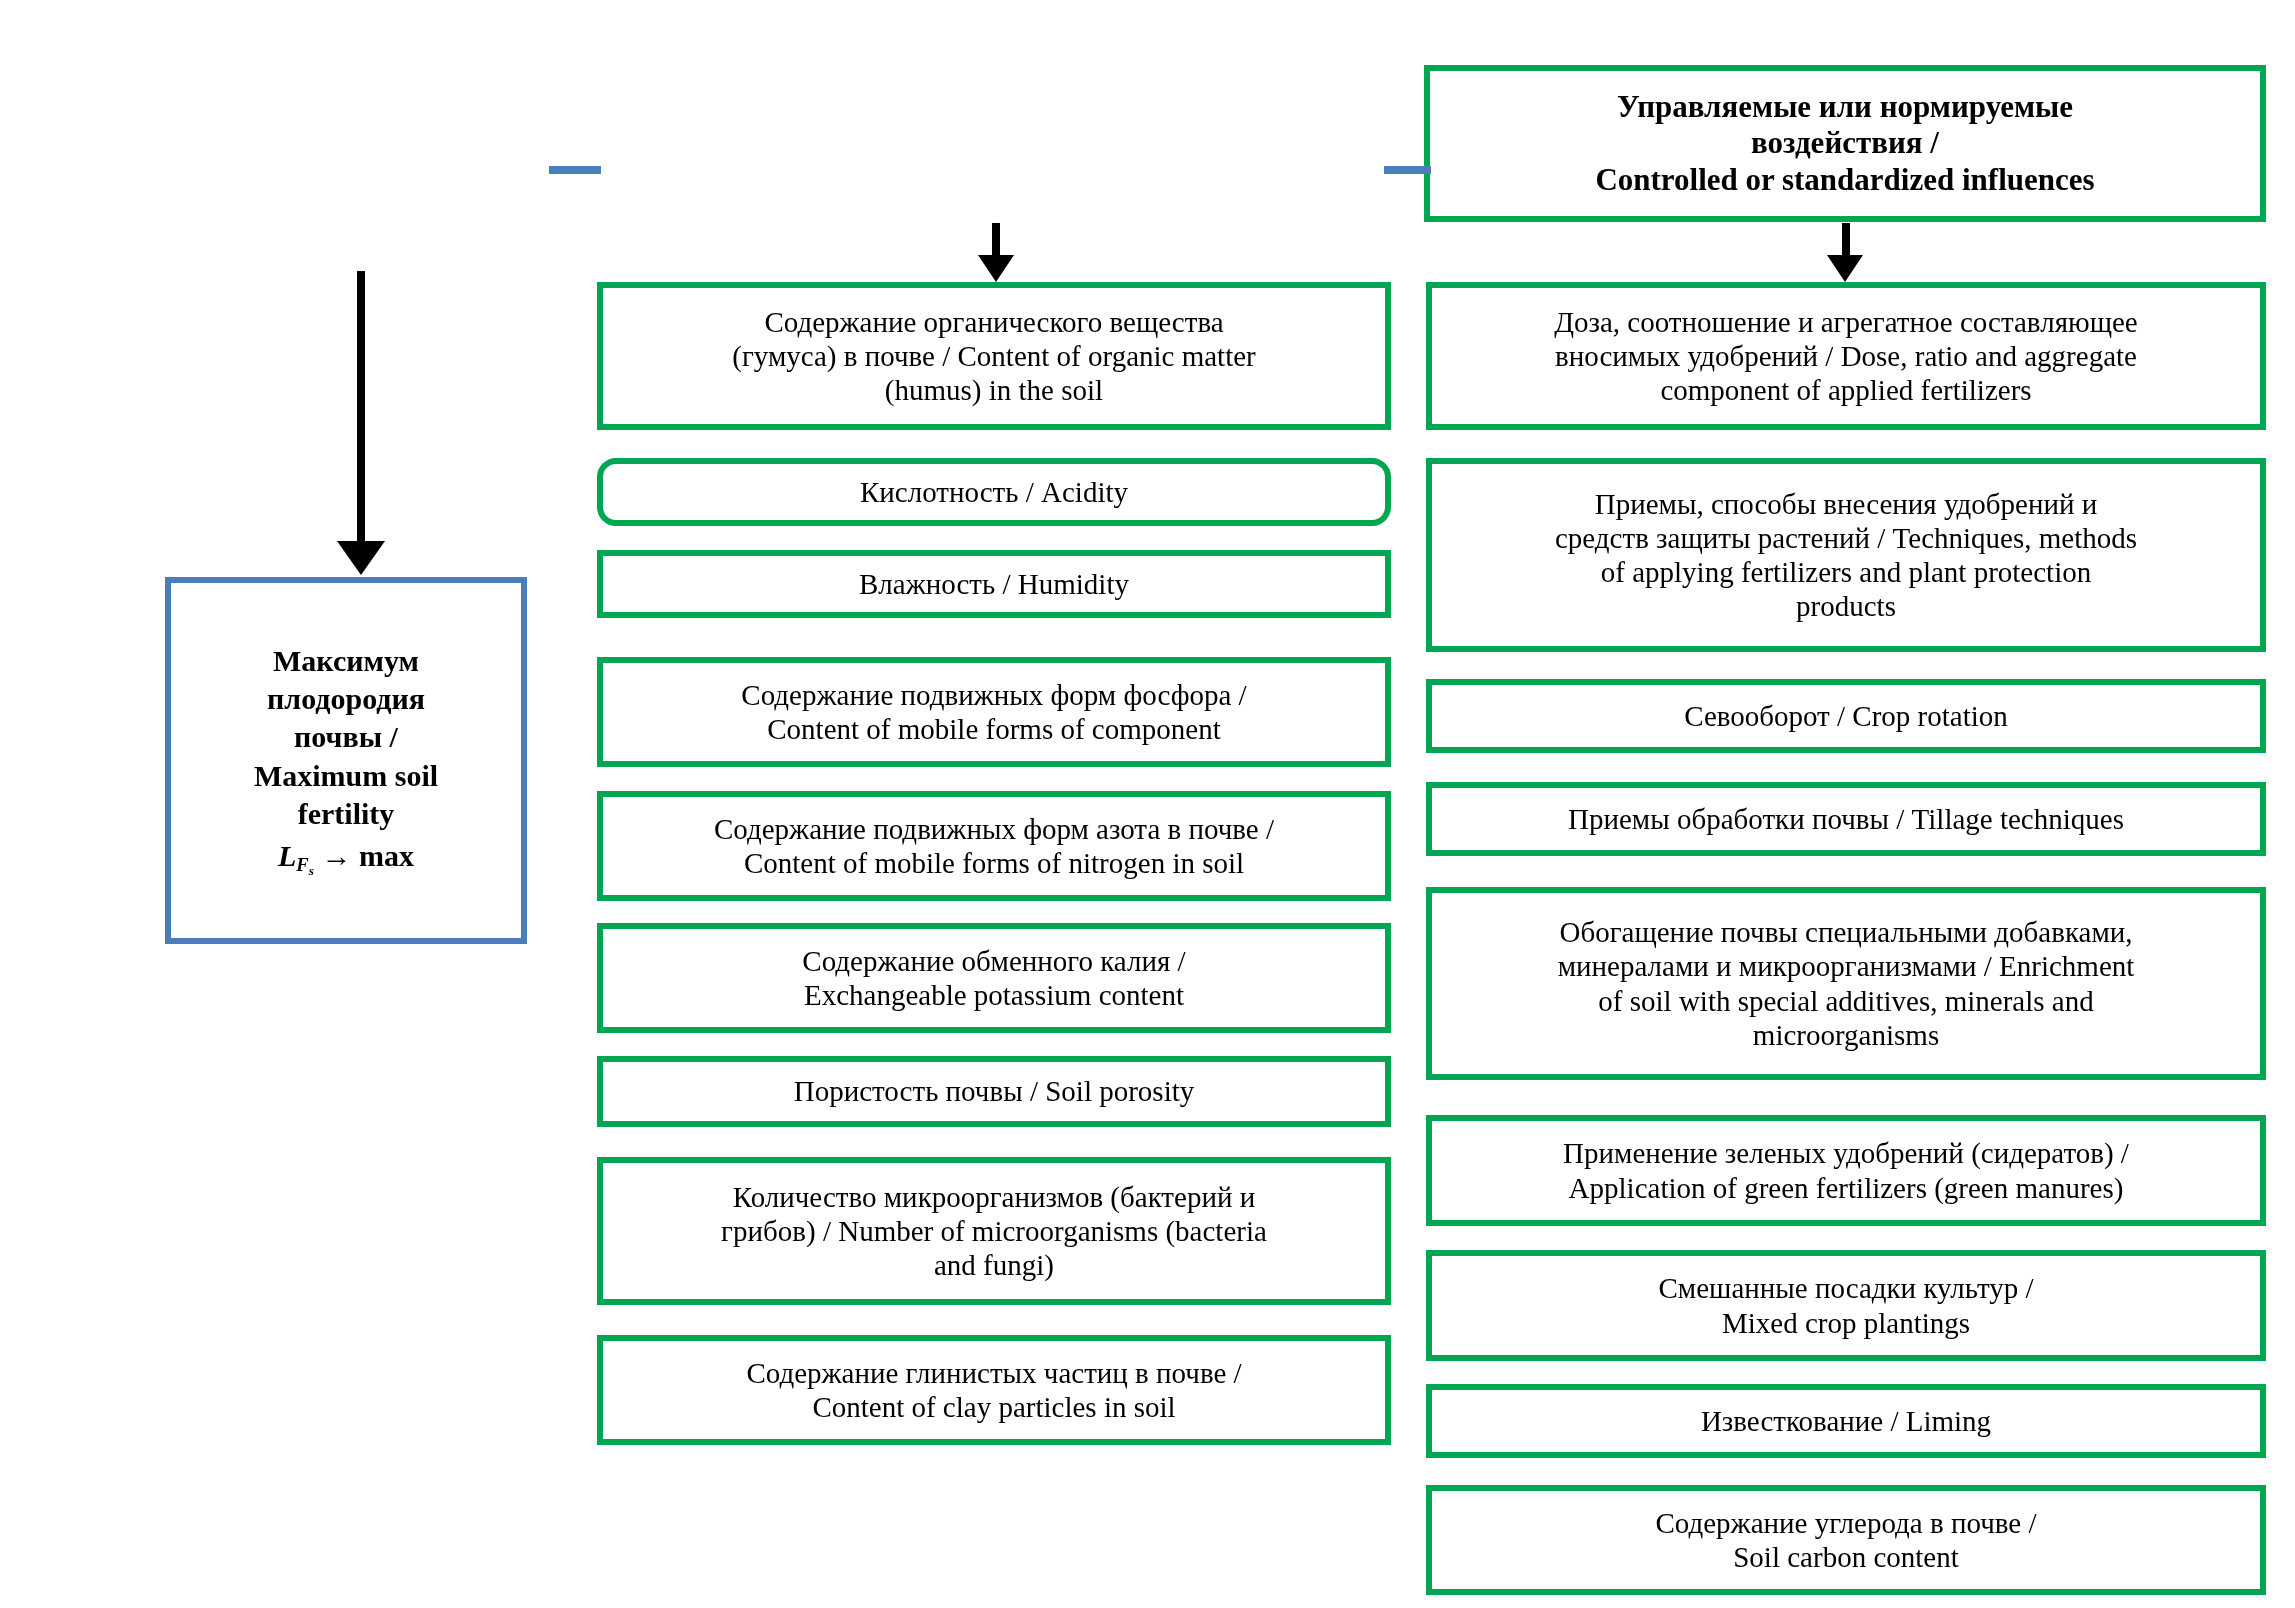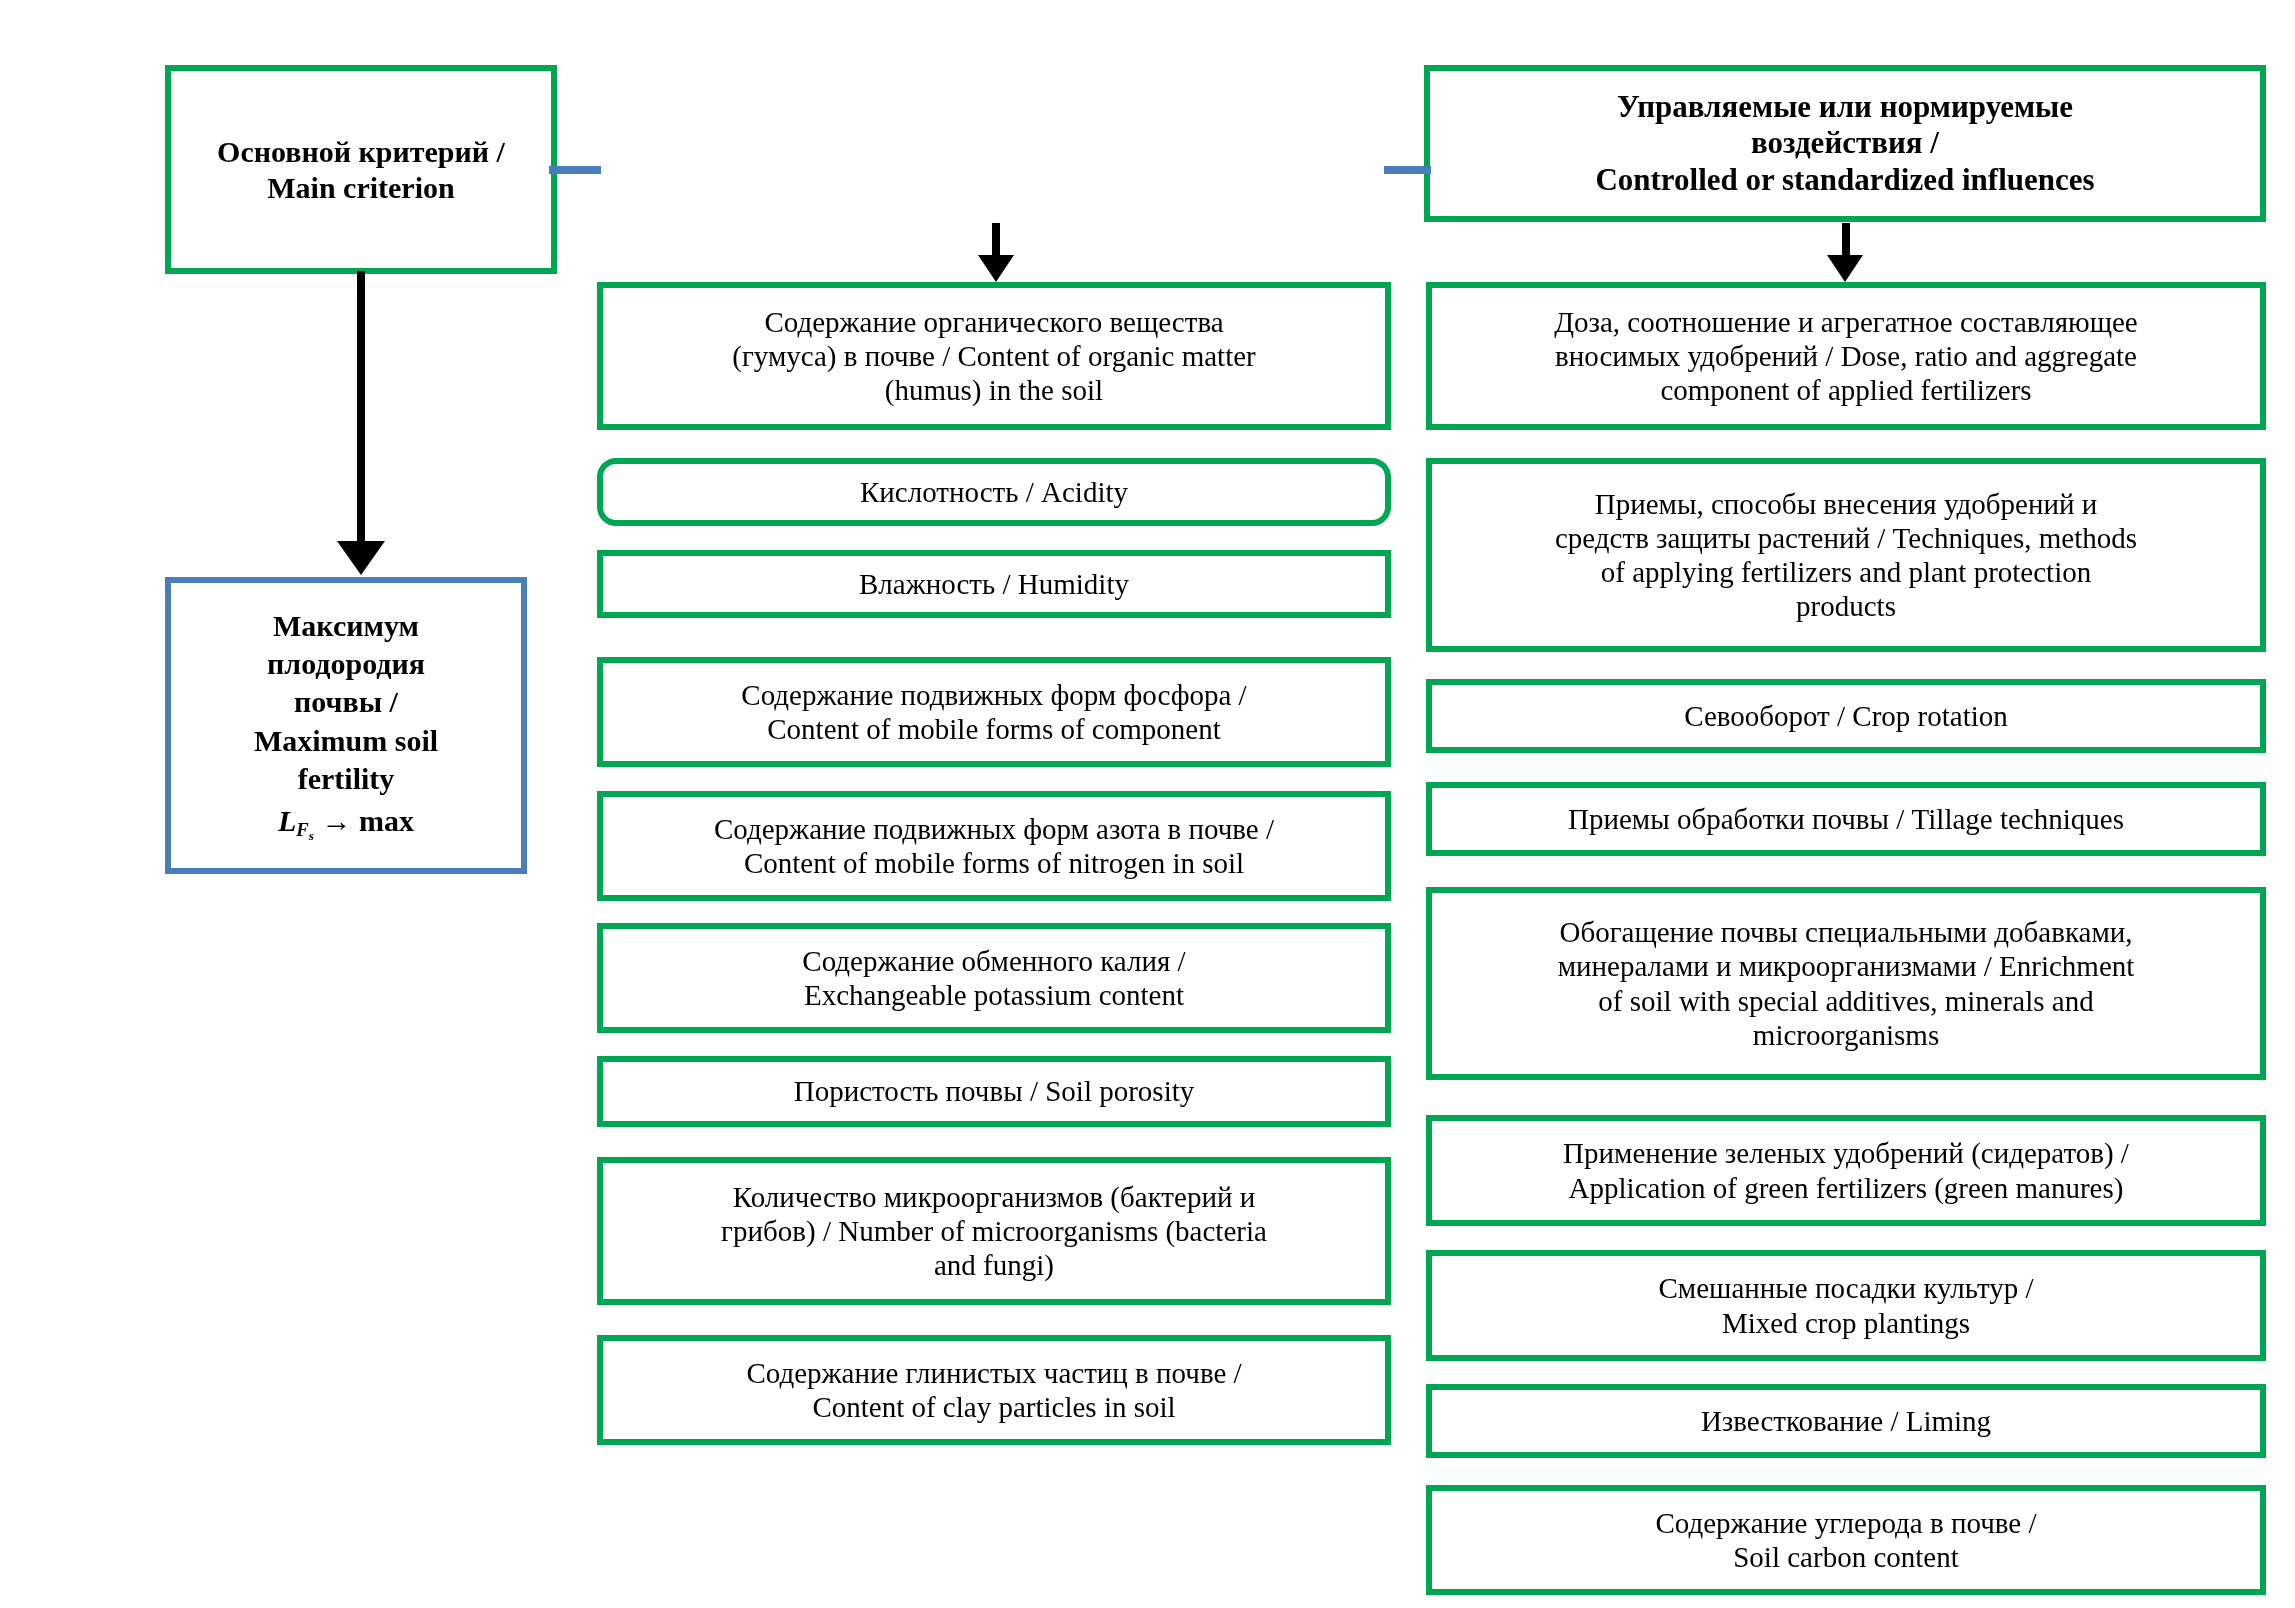--- a/index.html
+++ b/index.html
@@ -33,21 +33,21 @@
   }
 
   
   .hdr{font-weight:bold;}
 
   #hdr-main      {left:165px; top:65px;  width:392px;  height:209px; font-size:30px;}
   #hdr-indicators{left:593px; top:65px;  width:797px; height:157px; font-size:31px;}
   #hdr-influence {left:1424px;top:65px;  width:842px; height:157px; font-size:31px;}
 
   
-  #goal-box{left:165px; top:577px; width:362px; height:297px; font-size:30px; font-weight:bold;}
+  #goal-box{left:165px; top:577px; width:362px; height:367px; font-size:30px; font-weight:bold;}
   #goal-box .txt{line-height:1.28;}
   .formula{display:block;margin-top:3px;font-style:normal;}
   .formula .it{font-style:italic;font-weight:bold;}
   .formula sub{font-size:0.62em;font-style:italic;vertical-align:-0.30em;}
   .formula sub sub{font-size:0.72em;vertical-align:-0.30em;}
 
   
   .col-item{font-size:29px;}
   .col2 .col-item{left:597px;width:794px;}
   .col3 .col-item{left:1426px;width:840px;}
@@ -62,24 +62,20 @@
   .arrow-small{position:absolute;width:0;height:0;
               border-left:18px solid transparent;
               border-right:18px solid transparent;
               border-top:27px solid #000000;}
 </style>
 </head>
 <body>
 
 <div class="canvas">
 
-  <div class="box box-green hdr" id="hdr-main">
-    <span class="txt">Основной критерий /
-Main criterion</span>
-  </div>
 
 
   <div class="box box-green hdr" id="hdr-influence">
     <span class="txt">Управляемые или нормируемые
 воздействия /
 Controlled or standardized influences</span>
   </div>
 
   <div class="hline" style="left:549px;top:166px;width:52px;"></div>
   <div class="hline" style="left:1384px;top:166px;width:47px;"></div>

